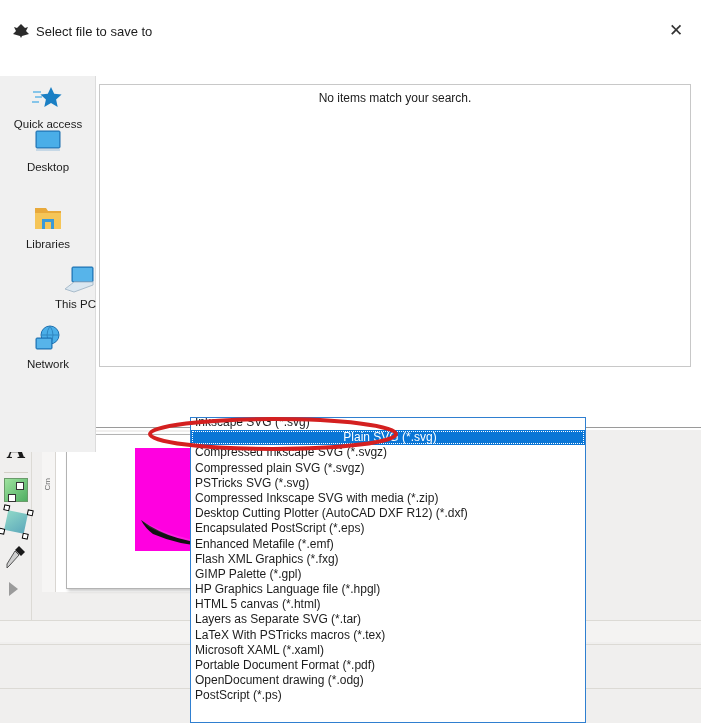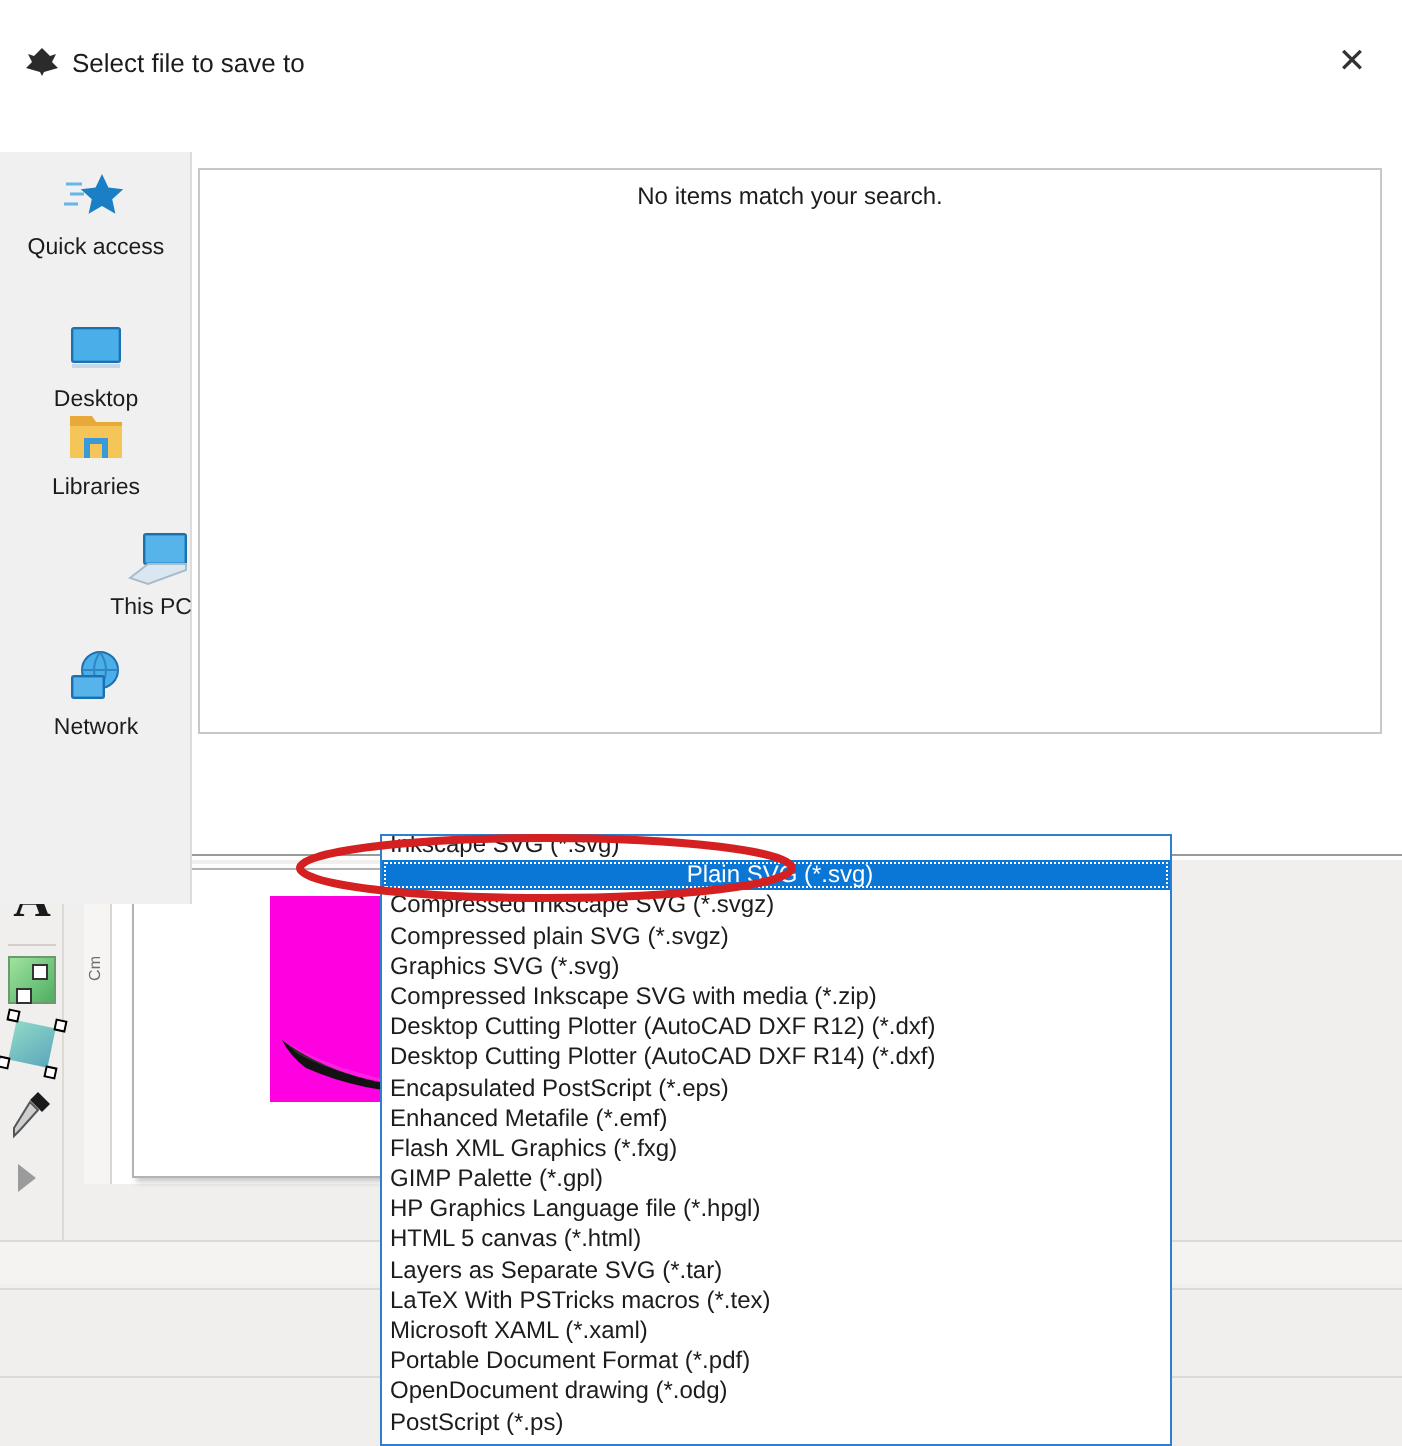--- a/index.html
+++ b/index.html
@@ -218,21 +218,21 @@
     <div class="places">
       <div class="place" style="top:8px;">
         <div class="pico">
           <svg width="34" height="32" viewBox="0 0 34 32">
             <path d="M20 3 l3.2 6.8 7.4 .8 -5.5 5 1.6 7.3 -6.7 -3.9 -6.7 3.9 1.6 -7.3 -5.5 -5 7.4 -.8 Z" fill="#1a7fc4"></path>
             <path d="M2 8 h8 M4 13 h7 M1 18 h7" stroke="#63b6e6" stroke-width="1.6"></path>
           </svg>
         </div>
         <div class="plbl">Quick access</div>
       </div>
-      <div class="place" style="top:84px;">
+      <div class="place" style="top:51px;">
         <div class="pico">
           <svg width="34" height="32" viewBox="0 0 34 32">
             <rect x="5" y="4" width="24" height="17" rx="1" fill="#3a9ad9" stroke="#1d6fae"></rect>
             <rect x="6" y="5" width="22" height="15" fill="#4aaee8"></rect>
             <rect x="5" y="22" width="24" height="2" fill="#c6d8e6"></rect>
           </svg>
         </div>
         <div class="plbl">Desktop</div>
       </div>
       <div class="place" style="top:128px;">
@@ -285,24 +285,23 @@
       
       
     </div>
   </div>
 
   <div class="dropdown" id="dd" style="padding-top: 0px;">
       <div class="dd-item" style="margin-top: -3px;">Inkscape SVG (*.svg)</div>
       <div class="dd-item sel">Plain SVG (*.svg)</div>
       <div class="dd-item">Compressed Inkscape SVG (*.svgz)</div>
       <div class="dd-item">Compressed plain SVG (*.svgz)</div>
-      <div class="dd-item">Graphics SVG (*.svg)</div>
+      <div class="dd-item">PSTricks SVG (*.svg)</div>
       <div class="dd-item">Compressed Inkscape SVG with media (*.zip)</div>
       <div class="dd-item">Desktop Cutting Plotter (AutoCAD DXF R12) (*.dxf)</div>
-      <div class="dd-item">Desktop Cutting Plotter (AutoCAD DXF R14) (*.dxf)</div>
       <div class="dd-item">Encapsulated PostScript (*.eps)</div>
       <div class="dd-item">Enhanced Metafile (*.emf)</div>
       <div class="dd-item">Flash XML Graphics (*.fxg)</div>
       <div class="dd-item">GIMP Palette (*.gpl)</div>
       <div class="dd-item">HP Graphics Language file (*.hpgl)</div>
       <div class="dd-item">HTML 5 canvas (*.html)</div>
       <div class="dd-item">Layers as Separate SVG (*.tar)</div>
       <div class="dd-item">LaTeX With PSTricks macros (*.tex)</div>
       <div class="dd-item">Microsoft XAML (*.xaml)</div>
       <div class="dd-item">Portable Document Format (*.pdf)</div>

